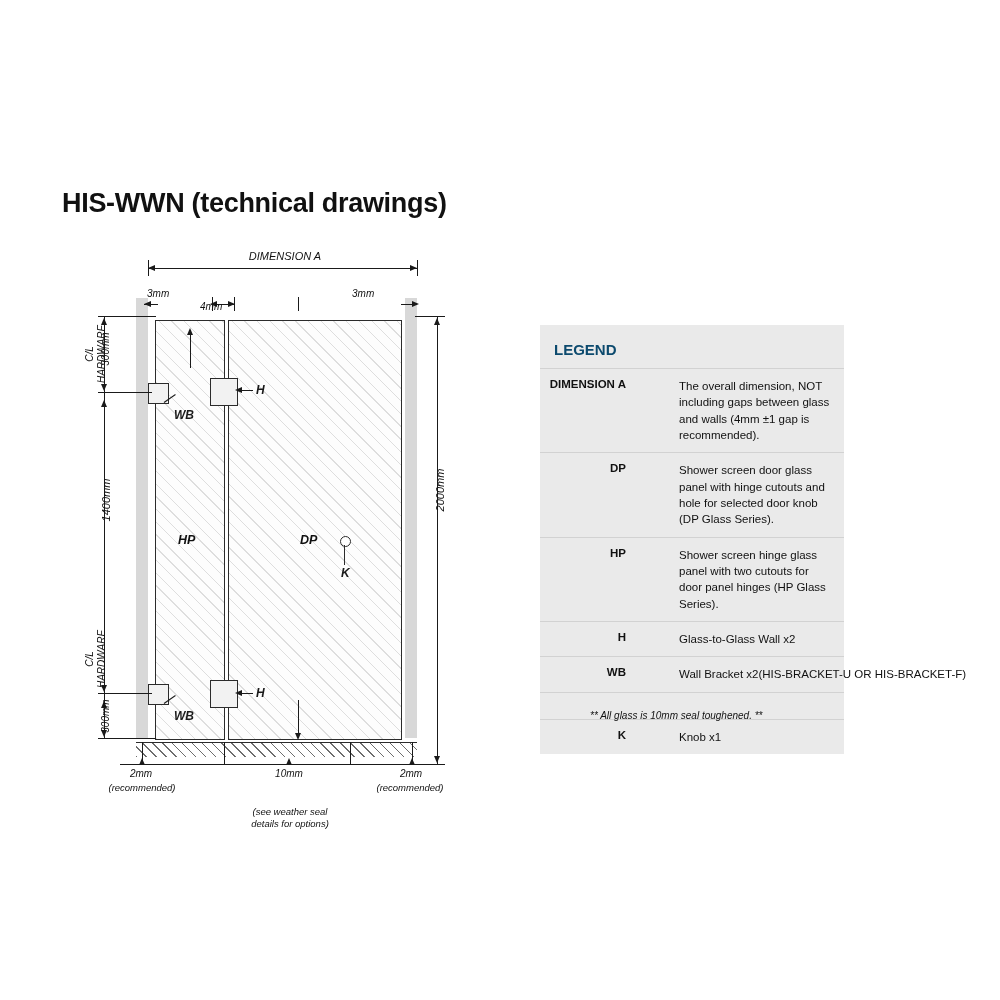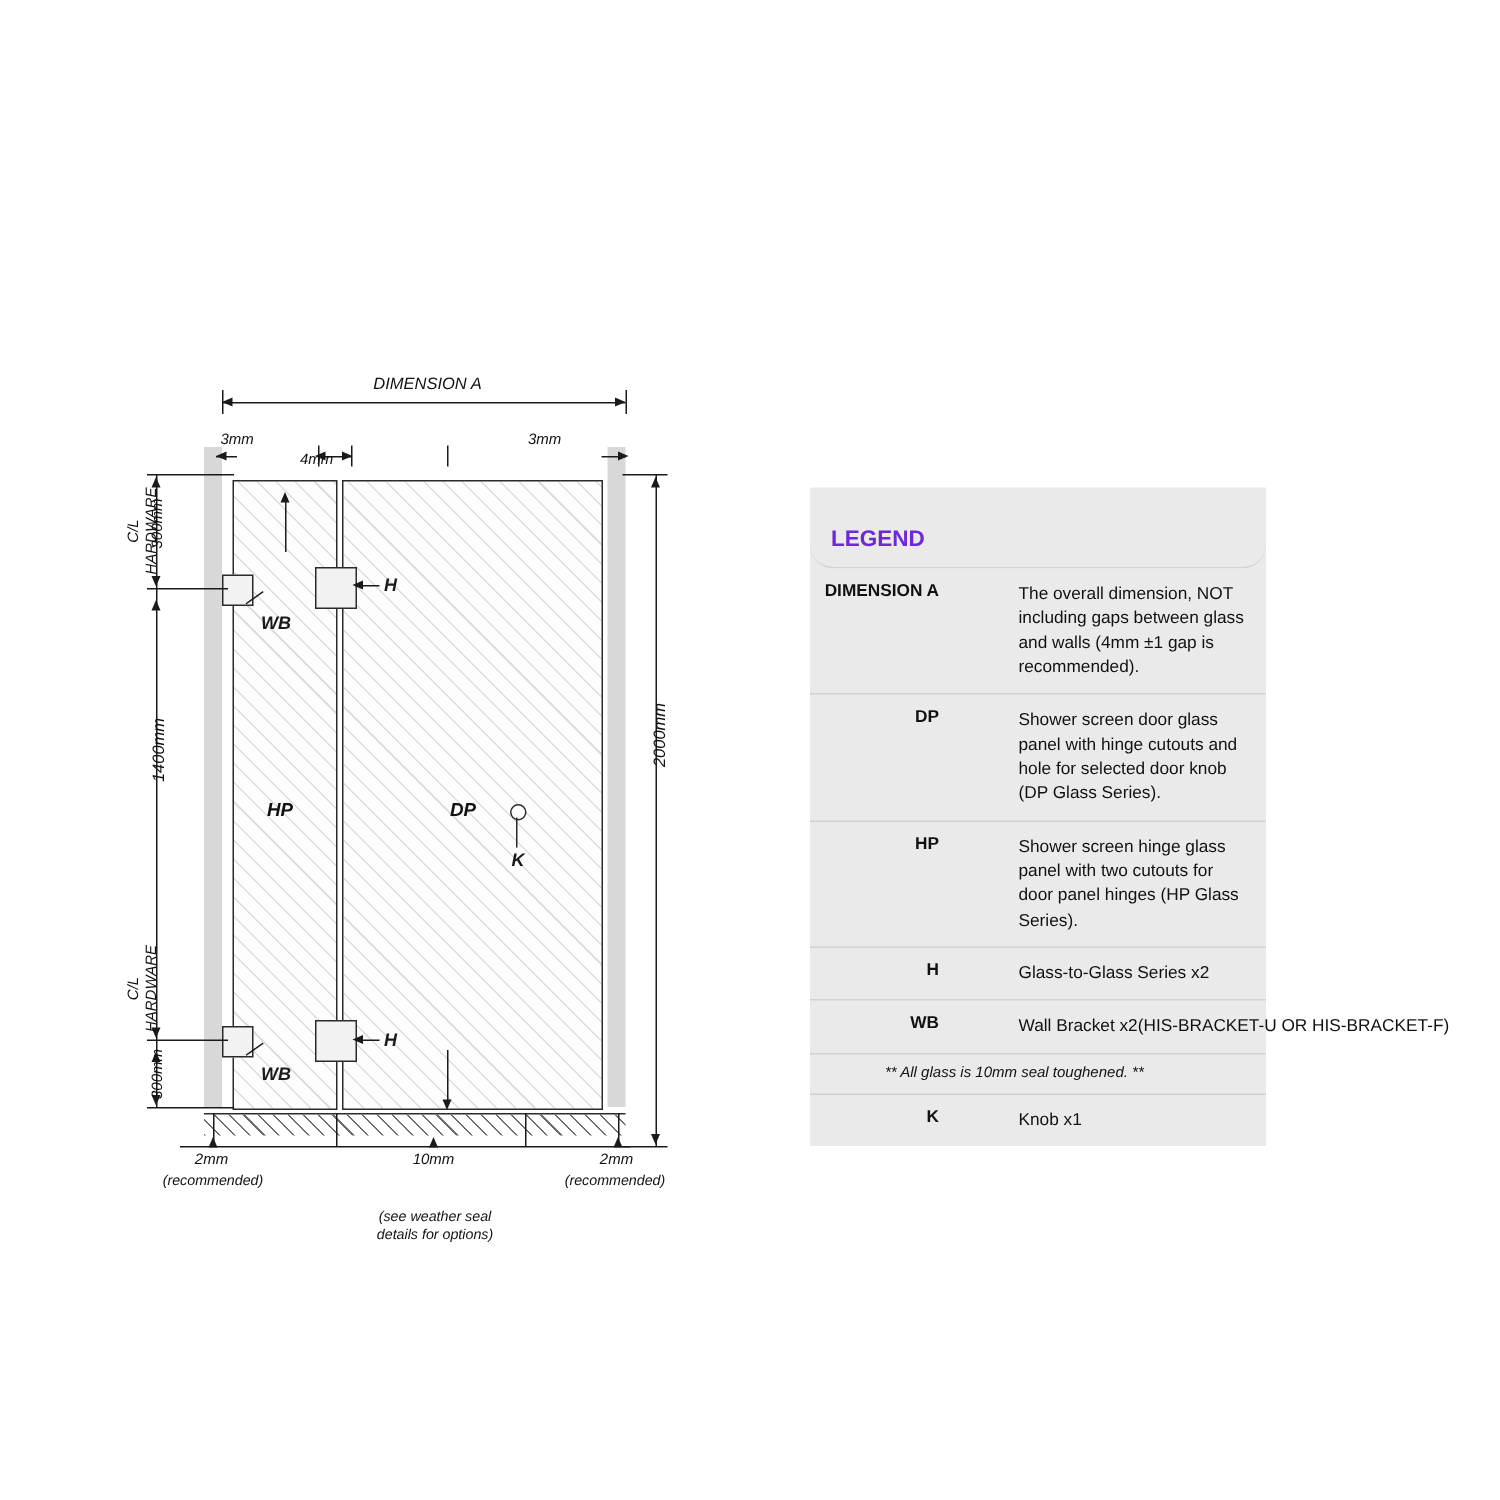--- a/index.html
+++ b/index.html
@@ -90,23 +90,22 @@
   .rot{transform:rotate(-90deg);transform-origin:left top;}
   .center{text-align:center;}
 
   .note{position:absolute;font-style:italic;font-size:9.5px;color:#111;text-align:center;line-height:1.25;}
 
   
   .legend{
     position:absolute;left:540px;top:325px;width:304px;background:#eaeaea;
   }
   .legend-title{
-    font-size:15px;font-weight:bold;padding:26px 14px 10px 14px;color:#6d28d9;
+    font-size:15px;font-weight:bold;padding:16px 14px 10px 14px;color:#0c4a6e;
     border-bottom:1px solid #d2d2d2;
-    border-radius:16px;
   }
   .lrow{display:flex;border-bottom:1px solid #d2d2d2;min-height:28px;}
   .lrow:last-child{border-bottom:none;}
   .lkey{
     width:96px;flex:0 0 96px;text-align:right;padding:9px 10px 9px 6px;
     font-size:11.5px;font-weight:bold;color:#111;box-sizing:border-box;
   }
   .lval{
     flex:1;padding:9px 10px 9px 8px;font-size:11.5px;color:#111;line-height:1.42;
     box-sizing:border-box;
@@ -117,20 +116,21 @@
   .legend-foot{
     position:absolute;left:590px;top:710px;width:330px;
     font-size:10px;font-style:italic;color:#111;
   }
 </style>
 </head>
 <body>
 
 <div class="page">
 
+  <div class="title">HIS-WWN (technical drawings)</div>
 
   <div class="drawing">
 
     <div class="ln h-ln" style="left:88px;top:18px;width:269px;"></div>
     <div class="arrow ar-left" style="left:88px;top:14.5px;"></div>
     <div class="arrow ar-right" style="left:350px;top:14.5px;"></div>
     <div class="ln v-ln" style="left:88px;top:10px;height:16px;"></div>
     <div class="ln v-ln" style="left:357px;top:10px;height:16px;"></div>
     <div class="dim center" style="left:150px;top:0px;width:150px;">DIMENSION A</div>
 
@@ -248,21 +248,21 @@
     <div class="lrow">
       <div class="lkey">DP</div>
       <div class="lval">Shower screen door glass panel with hinge cutouts and hole for selected door knob (DP Glass Series).</div>
     </div>
     <div class="lrow">
       <div class="lkey">HP</div>
       <div class="lval">Shower screen hinge glass panel with two cutouts for door panel hinges (HP Glass Series).</div>
     </div>
     <div class="lrow">
       <div class="lkey">H</div>
-      <div class="lval">Glass-to-Glass Series x2</div>
+      <div class="lval">Glass-to-Glass Wall x2</div>
     </div>
     <div class="lrow">
       <div class="lkey">WB</div>
       <div class="lval wide">Wall Bracket x2(HIS-BRACKET-U OR HIS-BRACKET-F)</div>
     </div>
     <div class="lrow blank">
       <div class="lkey"></div>
       <div class="lval"></div>
     </div>
     <div class="lrow">

